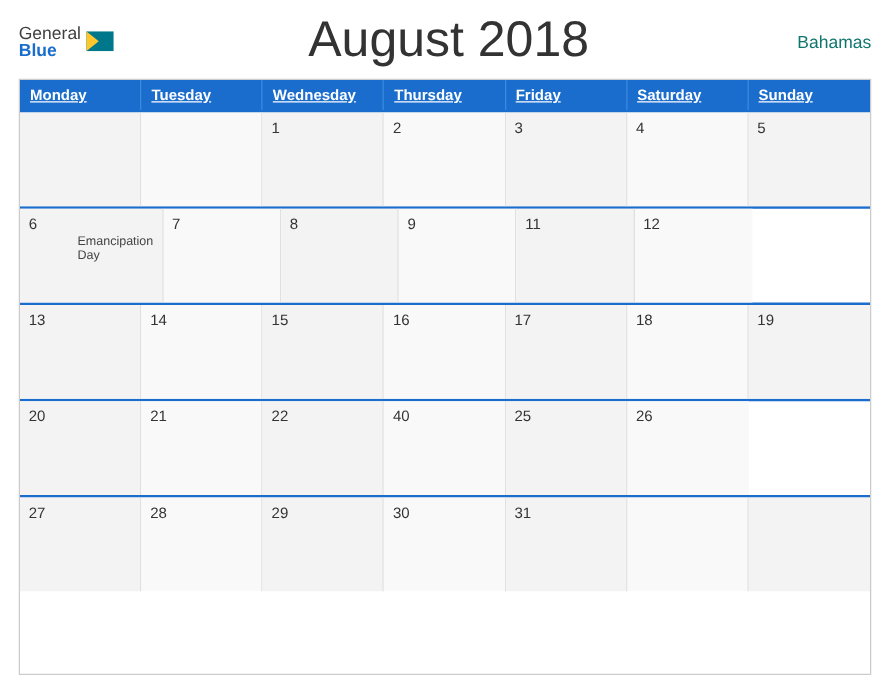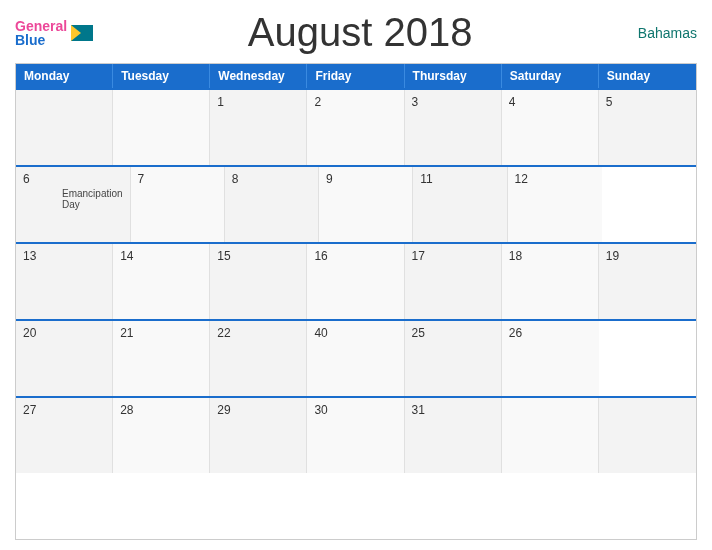--- a/index.html
+++ b/index.html
@@ -20,22 +20,22 @@
       justify-content: space-between;
       margin-bottom: 8px;
     }
     .logo {
       display: flex;
       align-items: center;
       gap: 4px;
     }
     .logo-text-general {
       font-size: 14px;
-      font-weight: bold;
-      color: #ec4899;
+      font-weight: normal;
+      color: #404040;
       line-height: 1;
     }
     .logo-text-blue {
       font-size: 14px;
       font-weight: bold;
       color: #1a6dcc;
       line-height: 1;
     }
     .logo-flag {
       width: 22px;
@@ -66,20 +66,21 @@
       grid-template-columns: repeat(7, 1fr);
       background: #1a6dcc;
     }
     .calendar-header-cell {
       color: #fff;
       font-size: 12px;
       font-weight: bold;
       padding: 5px 8px;
       border-right: 1px solid #3a8ae0;
       text-align: left;
+      text-decoration: underline;
     }
     .calendar-header-cell:last-child {
       border-right: none;
     }
 
     .calendar-week {
       display: grid;
       grid-template-columns: repeat(7, 1fr);
       border-top: 2px solid #1a6dcc;
       min-height: 75px;
@@ -132,22 +133,22 @@
   <h1 class="month-title">August 2018</h1>
 
   <span class="country-name">Bahamas</span>
 </div>
 
 <div class="calendar">
   <div class="calendar-header-row">
   <div class="calendar-header-cell">Monday</div>
       <div class="calendar-header-cell">Tuesday</div>
       <div class="calendar-header-cell">Wednesday</div>
+      <div class="calendar-header-cell">Thursday</div>
       <div class="calendar-header-cell">Friday</div>
-      <div class="calendar-header-cell">Thursday</div>
       <div class="calendar-header-cell">Saturday</div>
       <div class="calendar-header-cell">Sunday</div>
     </div>
 
 <div class="calendar-week">
       <div class="calendar-cell"></div>
       <div class="calendar-cell"></div>
       <div class="calendar-cell">
         <span class="day-number">1</span>
       </div>

